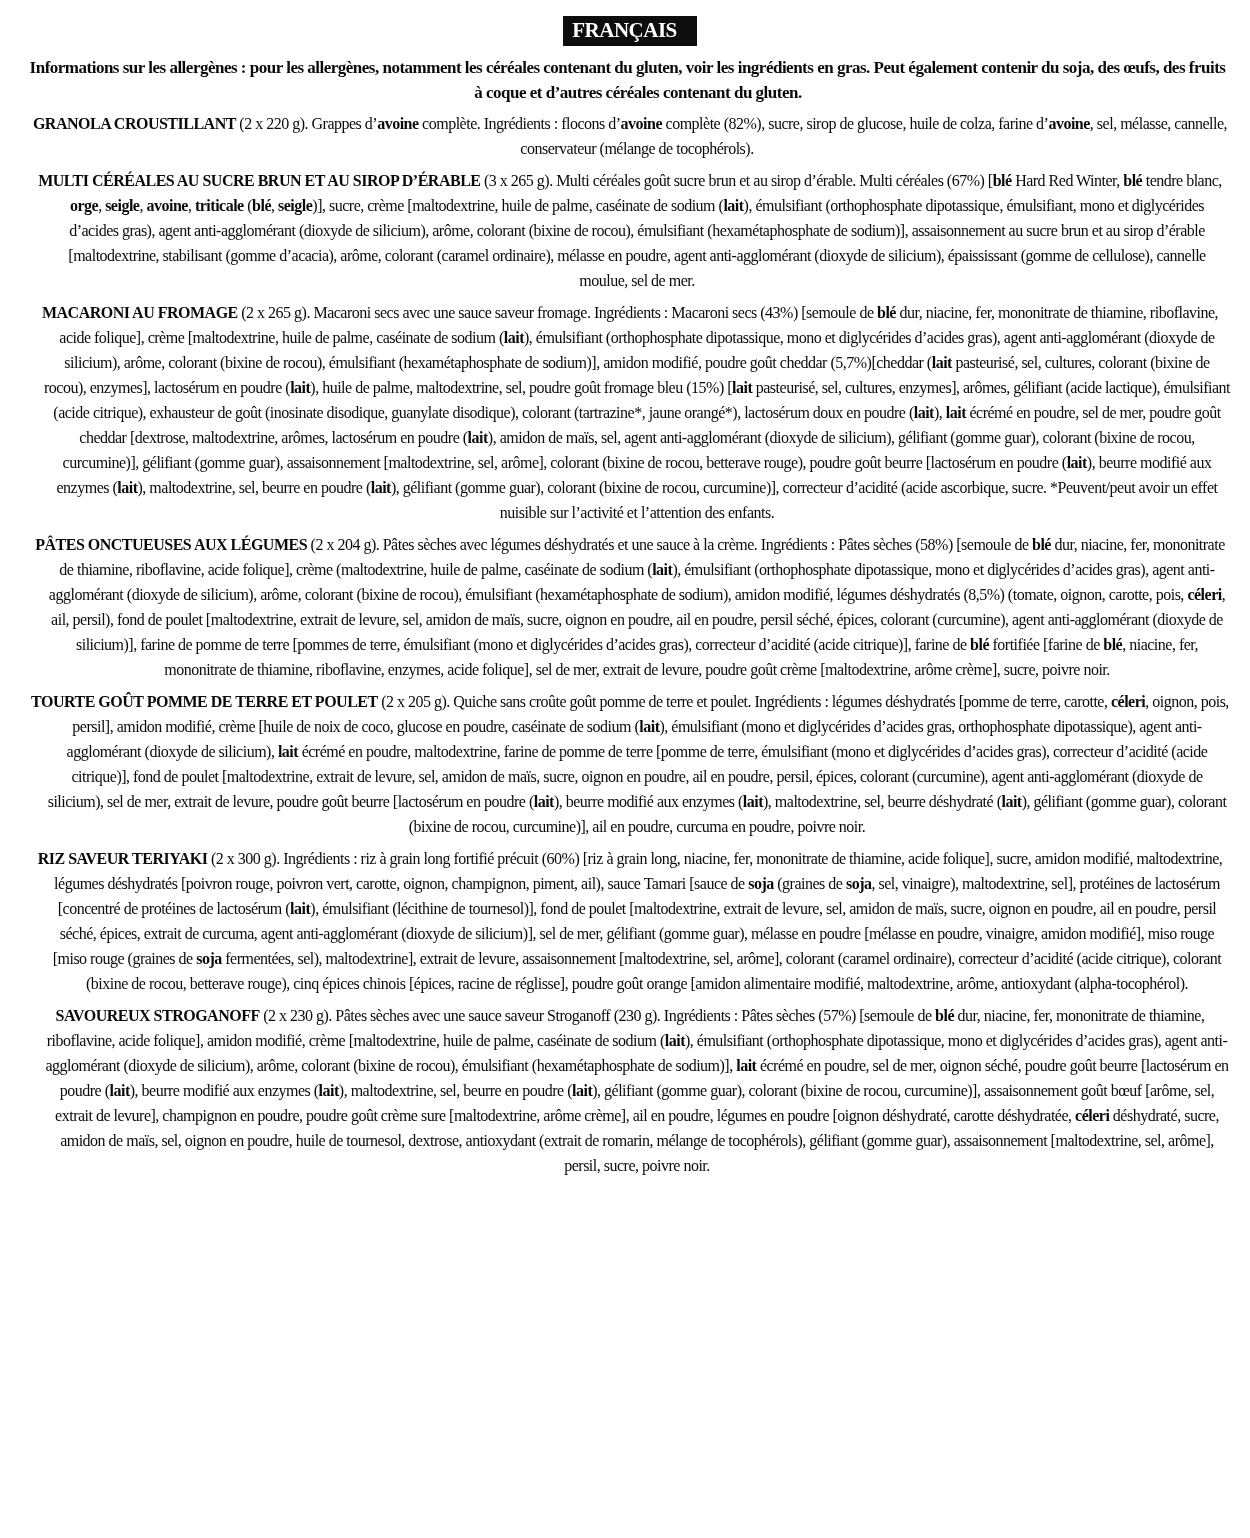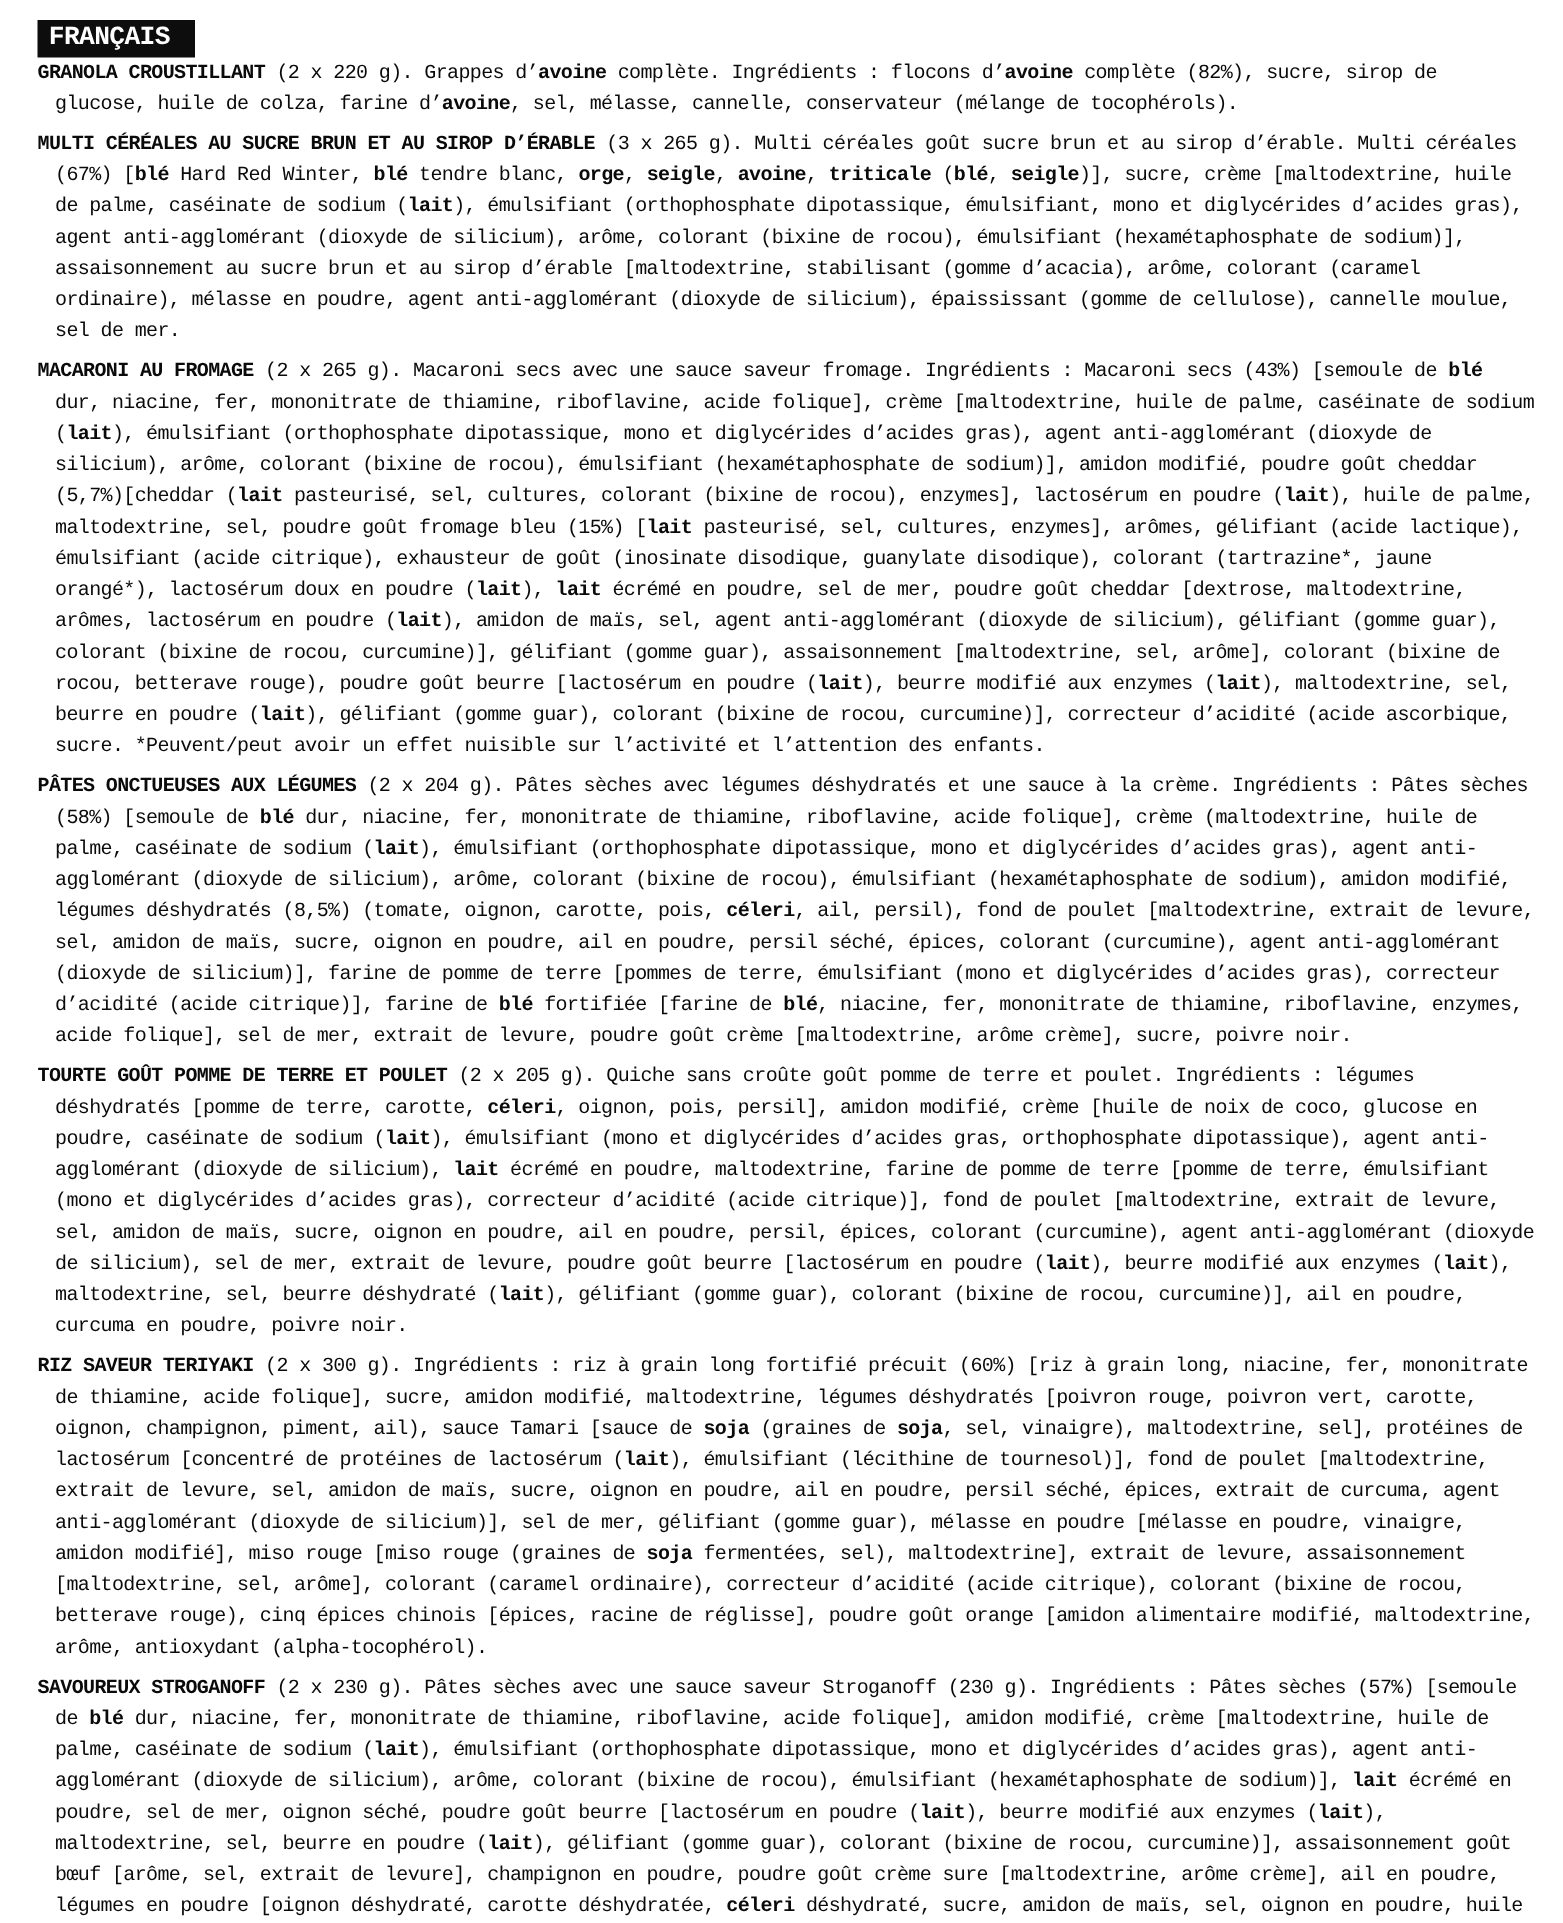--- a/index.html
+++ b/index.html
@@ -9,23 +9,24 @@
   }
   .page {
     position: relative;
     width: 1250px;
     height: 1538px;
     box-sizing: border-box;
     padding: 16px 20px 10px 30px;
     overflow: hidden;
     background: #ffffff;
     color: #0a0a0a;
-    font-family: Liberation Mono, monospace;
+    font-family: Liberation Serif, serif;
     font-stretch: condensed;
     letter-spacing: -0.5px;
+    text-align: center;
   }
   .lang-badge {
     display: inline-block;
     background: #0d0d0d;
     color: #ffffff;
     font-weight: bold;
     font-size: 21px;
     line-height: 23px;
     padding: 3px 20px 4px 9px;
     margin-left: 0px;
@@ -52,20 +53,21 @@
     font-weight: bold;
   }
 </style>
 </head>
 <body>
 
 <div class="page">
   <div class="lang-badge">
     <span>FRANÇAIS</span>
   </div>
+  <p class="intro">Informations sur les allergènes : pour les allergènes, notamment les céréales contenant du gluten, voir les ingrédients en gras. Peut également contenir du soja, des œufs, des fruits à coque et d’autres céréales contenant du gluten.</p>
   <div id="product-list">
   <p class="product"><b class="pname">GRANOLA CROUSTILLANT</b><span class="pbody"><span> (2 x 220 g). Grappes d’</span><b>avoine</b><span> complète. Ingrédients : flocons d’</span><b>avoine</b><span> complète (82%), sucre, sirop de glucose, huile de colza, farine d’</span><b>avoine</b><span>, sel, mélasse, cannelle, conservateur (mélange de tocophérols).</span></span></p>
 
   <p class="product"><b class="pname">MULTI CÉRÉALES AU SUCRE BRUN ET AU SIROP D’ÉRABLE</b><span class="pbody"><span> (3 x 265 g). Multi céréales goût sucre brun et au sirop d’érable. Multi céréales (67%) [</span><b>blé</b><span> Hard Red Winter, </span><b>blé</b><span> tendre blanc, </span><b>orge</b><span>, </span><b>seigle</b><span>, </span><b>avoine</b><span>, </span><b>triticale</b><span> (</span><b>blé</b><span>, </span><b>seigle</b><span>)], sucre, crème [maltodextrine, huile de palme, caséinate de sodium (</span><b>lait</b><span>), émulsifiant (orthophosphate dipotassique, émulsifiant, mono et diglycérides d’acides gras), agent anti-agglomérant (dioxyde de silicium), arôme, colorant (bixine de rocou), émulsifiant (hexamétaphosphate de sodium)], assaisonnement au sucre brun et au sirop d’érable [maltodextrine, stabilisant (gomme d’acacia), arôme, colorant (caramel ordinaire), mélasse en poudre, agent anti-agglomérant (dioxyde de silicium), épaississant (gomme de cellulose), cannelle moulue, sel de mer.</span></span></p>
 
   <p class="product"><b class="pname">MACARONI AU FROMAGE</b><span class="pbody"><span> (2 x 265 g). Macaroni secs avec une sauce saveur fromage. Ingrédients : Macaroni secs (43%) [semoule de </span><b>blé</b><span> dur, niacine, fer, mononitrate de thiamine, riboflavine, acide folique], crème [maltodextrine, huile de palme, caséinate de sodium (</span><b>lait</b><span>), émulsifiant (orthophosphate dipotassique, mono et diglycérides d’acides gras), agent anti-agglomérant (dioxyde de silicium), arôme, colorant (bixine de rocou), émulsifiant (hexamétaphosphate de sodium)], amidon modifié, poudre goût cheddar (5,7%)[cheddar (</span><b>lait</b><span> pasteurisé, sel, cultures, colorant (bixine de rocou), enzymes], lactosérum en poudre (</span><b>lait</b><span>), huile de palme, maltodextrine, sel, poudre goût fromage bleu (15%) [</span><b>lait</b><span> pasteurisé, sel, cultures, enzymes], arômes, gélifiant (acide lactique), émulsifiant (acide citrique), exhausteur de goût (inosinate disodique, guanylate disodique), colorant (tartrazine*, jaune orangé*), lactosérum doux en poudre (</span><b>lait</b><span>), </span><b>lait</b><span> écrémé en poudre, sel de mer, poudre goût cheddar [dextrose, maltodextrine, arômes, lactosérum en poudre (</span><b>lait</b><span>), amidon de maïs, sel, agent anti-agglomérant (dioxyde de silicium), gélifiant (gomme guar), colorant (bixine de rocou, curcumine)], gélifiant (gomme guar), assaisonnement [maltodextrine, sel, arôme], colorant (bixine de rocou, betterave rouge), poudre goût beurre [lactosérum en poudre (</span><b>lait</b><span>), beurre modifié aux enzymes (</span><b>lait</b><span>), maltodextrine, sel, beurre en poudre (</span><b>lait</b><span>), gélifiant (gomme guar), colorant (bixine de rocou, curcumine)], correcteur d’acidité (acide ascorbique, sucre. *Peuvent/peut avoir un effet nuisible sur l’activité et l’attention des enfants.</span></span></p>
 
   <p class="product"><b class="pname">PÂTES ONCTUEUSES AUX LÉGUMES</b><span class="pbody"><span> (2 x 204 g). Pâtes sèches avec légumes déshydratés et une sauce à la crème. Ingrédients : Pâtes sèches (58%) [semoule de </span><b>blé</b><span> dur, niacine, fer, mononitrate de thiamine, riboflavine, acide folique], crème (maltodextrine, huile de palme, caséinate de sodium (</span><b>lait</b><span>), émulsifiant (orthophosphate dipotassique, mono et diglycérides d’acides gras), agent anti-agglomérant (dioxyde de silicium), arôme, colorant (bixine de rocou), émulsifiant (hexamétaphosphate de sodium), amidon modifié, légumes déshydratés (8,5%) (tomate, oignon, carotte, pois, </span><b>céleri</b><span>, ail, persil), fond de poulet [maltodextrine, extrait de levure, sel, amidon de maïs, sucre, oignon en poudre, ail en poudre, persil séché, épices, colorant (curcumine), agent anti-agglomérant (dioxyde de silicium)], farine de pomme de terre [pommes de terre, émulsifiant (mono et diglycérides d’acides gras), correcteur d’acidité (acide citrique)], farine de </span><b>blé</b><span> fortifiée [farine de </span><b>blé</b><span>, niacine, fer, mononitrate de thiamine, riboflavine, enzymes, acide folique], sel de mer, extrait de levure, poudre goût crème [maltodextrine, arôme crème], sucre, poivre noir.</span></span></p>
 
   <p class="product"><b class="pname">TOURTE GOÛT POMME DE TERRE ET POULET</b><span class="pbody"><span> (2 x 205 g). Quiche sans croûte goût pomme de terre et poulet. Ingrédients : légumes déshydratés [pomme de terre, carotte, </span><b>céleri</b><span>, oignon, pois, persil], amidon modifié, crème [huile de noix de coco, glucose en poudre, caséinate de sodium (</span><b>lait</b><span>), émulsifiant (mono et diglycérides d’acides gras, orthophosphate dipotassique), agent anti-agglomérant (dioxyde de silicium), </span><b>lait</b><span> écrémé en poudre, maltodextrine, farine de pomme de terre [pomme de terre, émulsifiant (mono et diglycérides d’acides gras), correcteur d’acidité (acide citrique)], fond de poulet [maltodextrine, extrait de levure, sel, amidon de maïs, sucre, oignon en poudre, ail en poudre, persil, épices, colorant (curcumine), agent anti-agglomérant (dioxyde de silicium), sel de mer, extrait de levure, poudre goût beurre [lactosérum en poudre (</span><b>lait</b><span>), beurre modifié aux enzymes (</span><b>lait</b><span>), maltodextrine, sel, beurre déshydraté (</span><b>lait</b><span>), gélifiant (gomme guar), colorant (bixine de rocou, curcumine)], ail en poudre, curcuma en poudre, poivre noir.</span></span></p>

